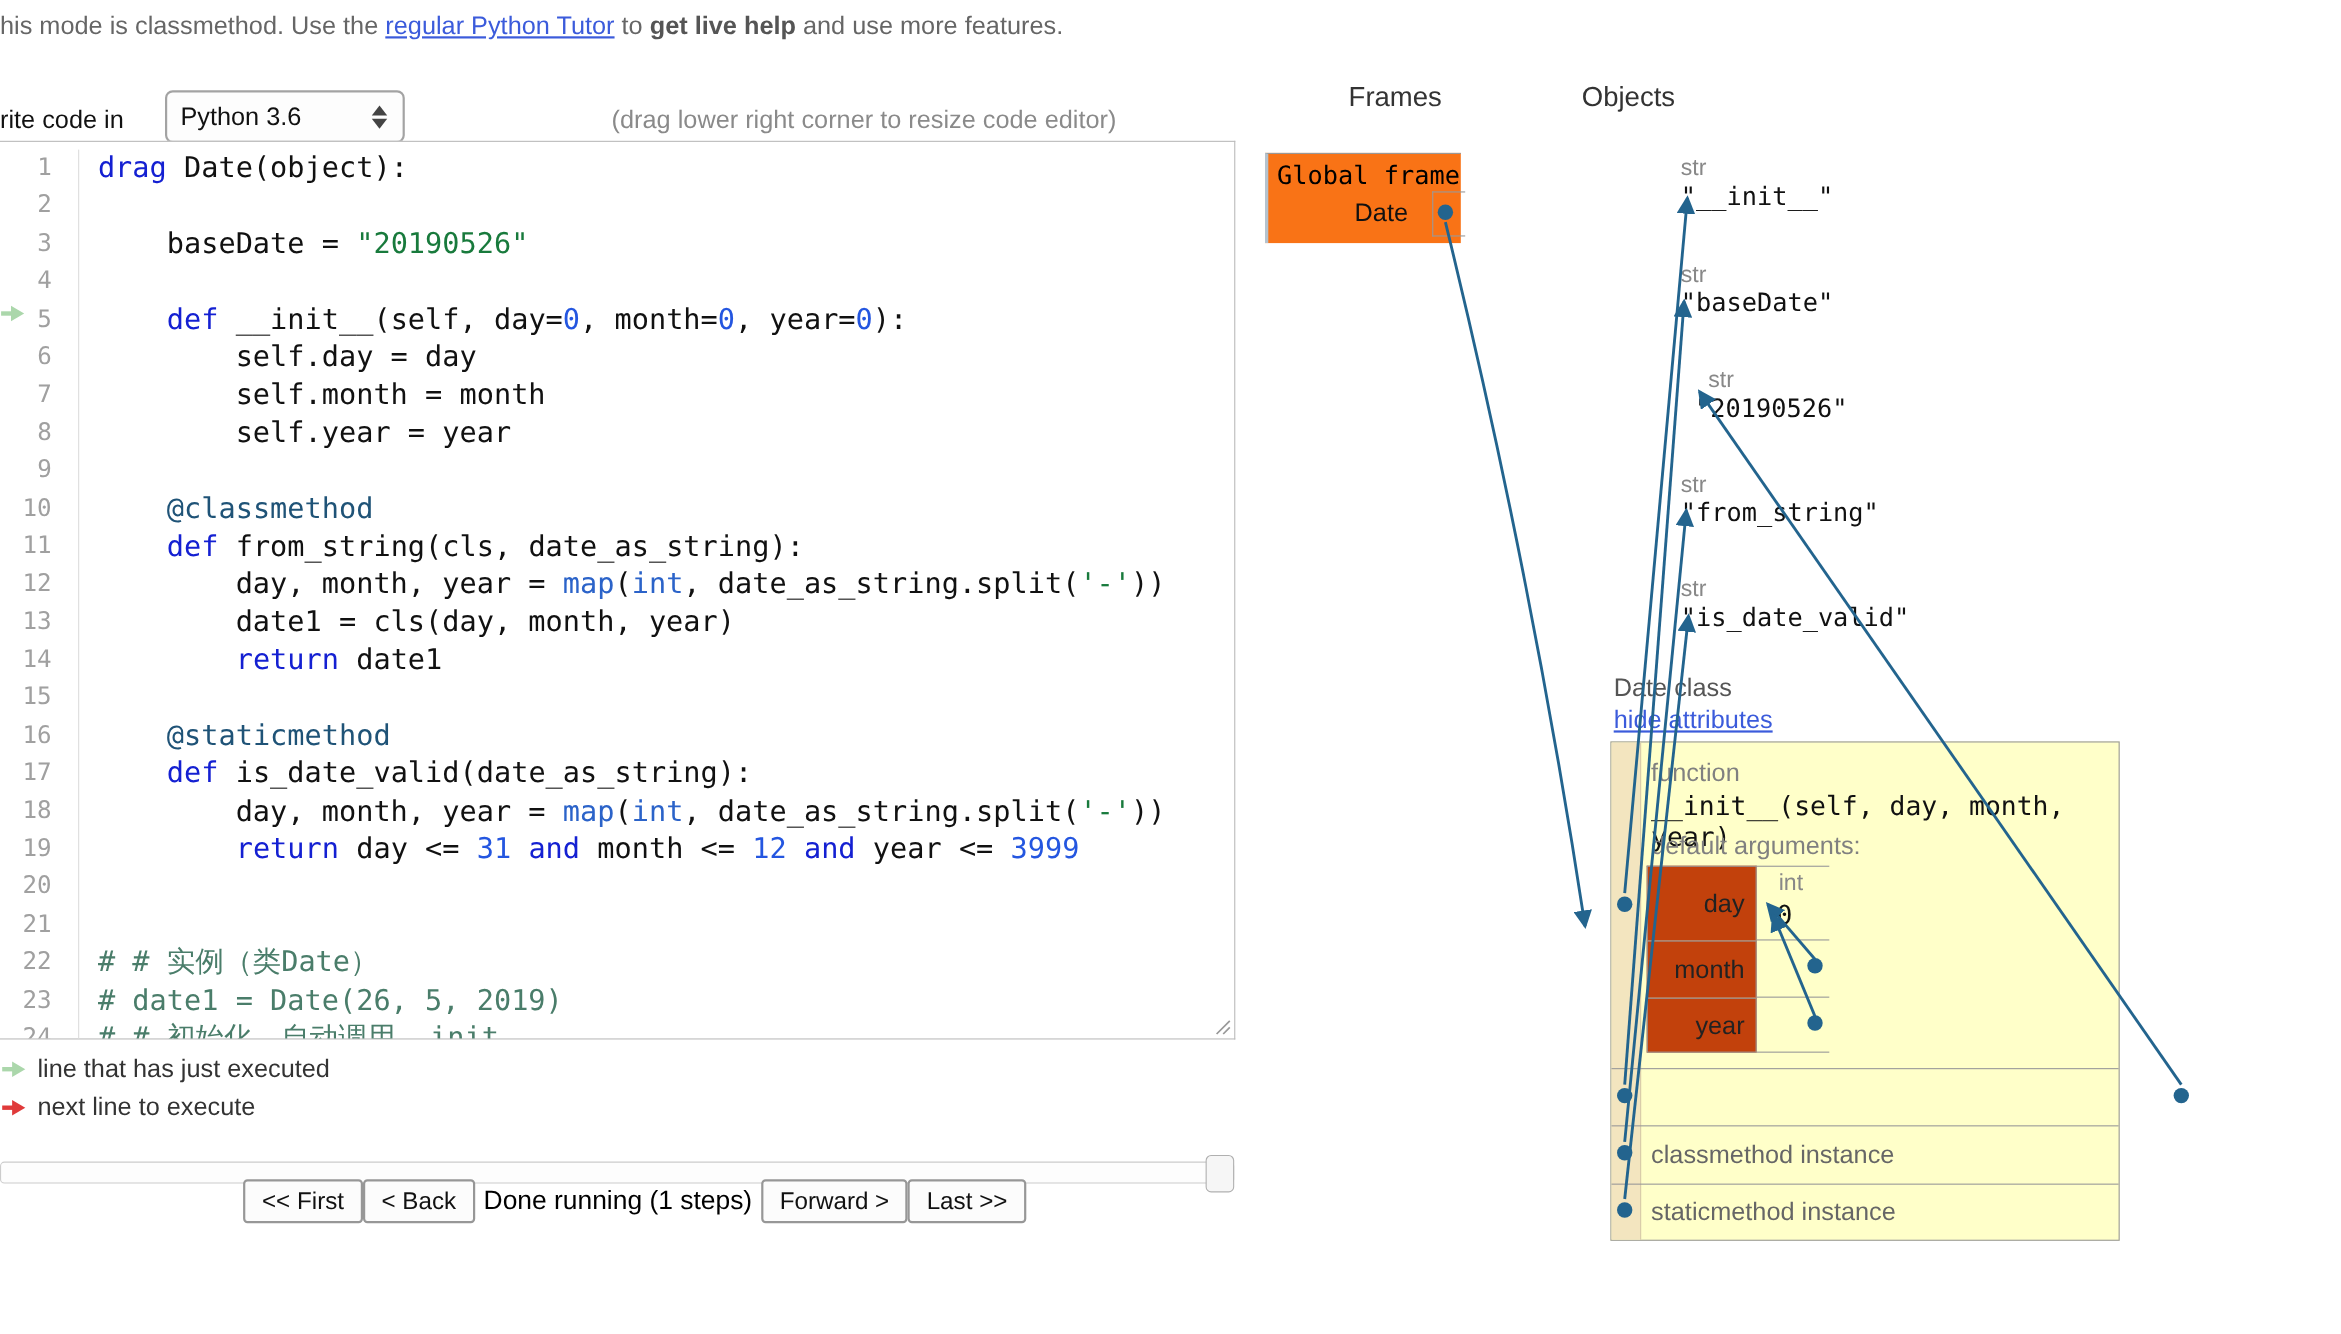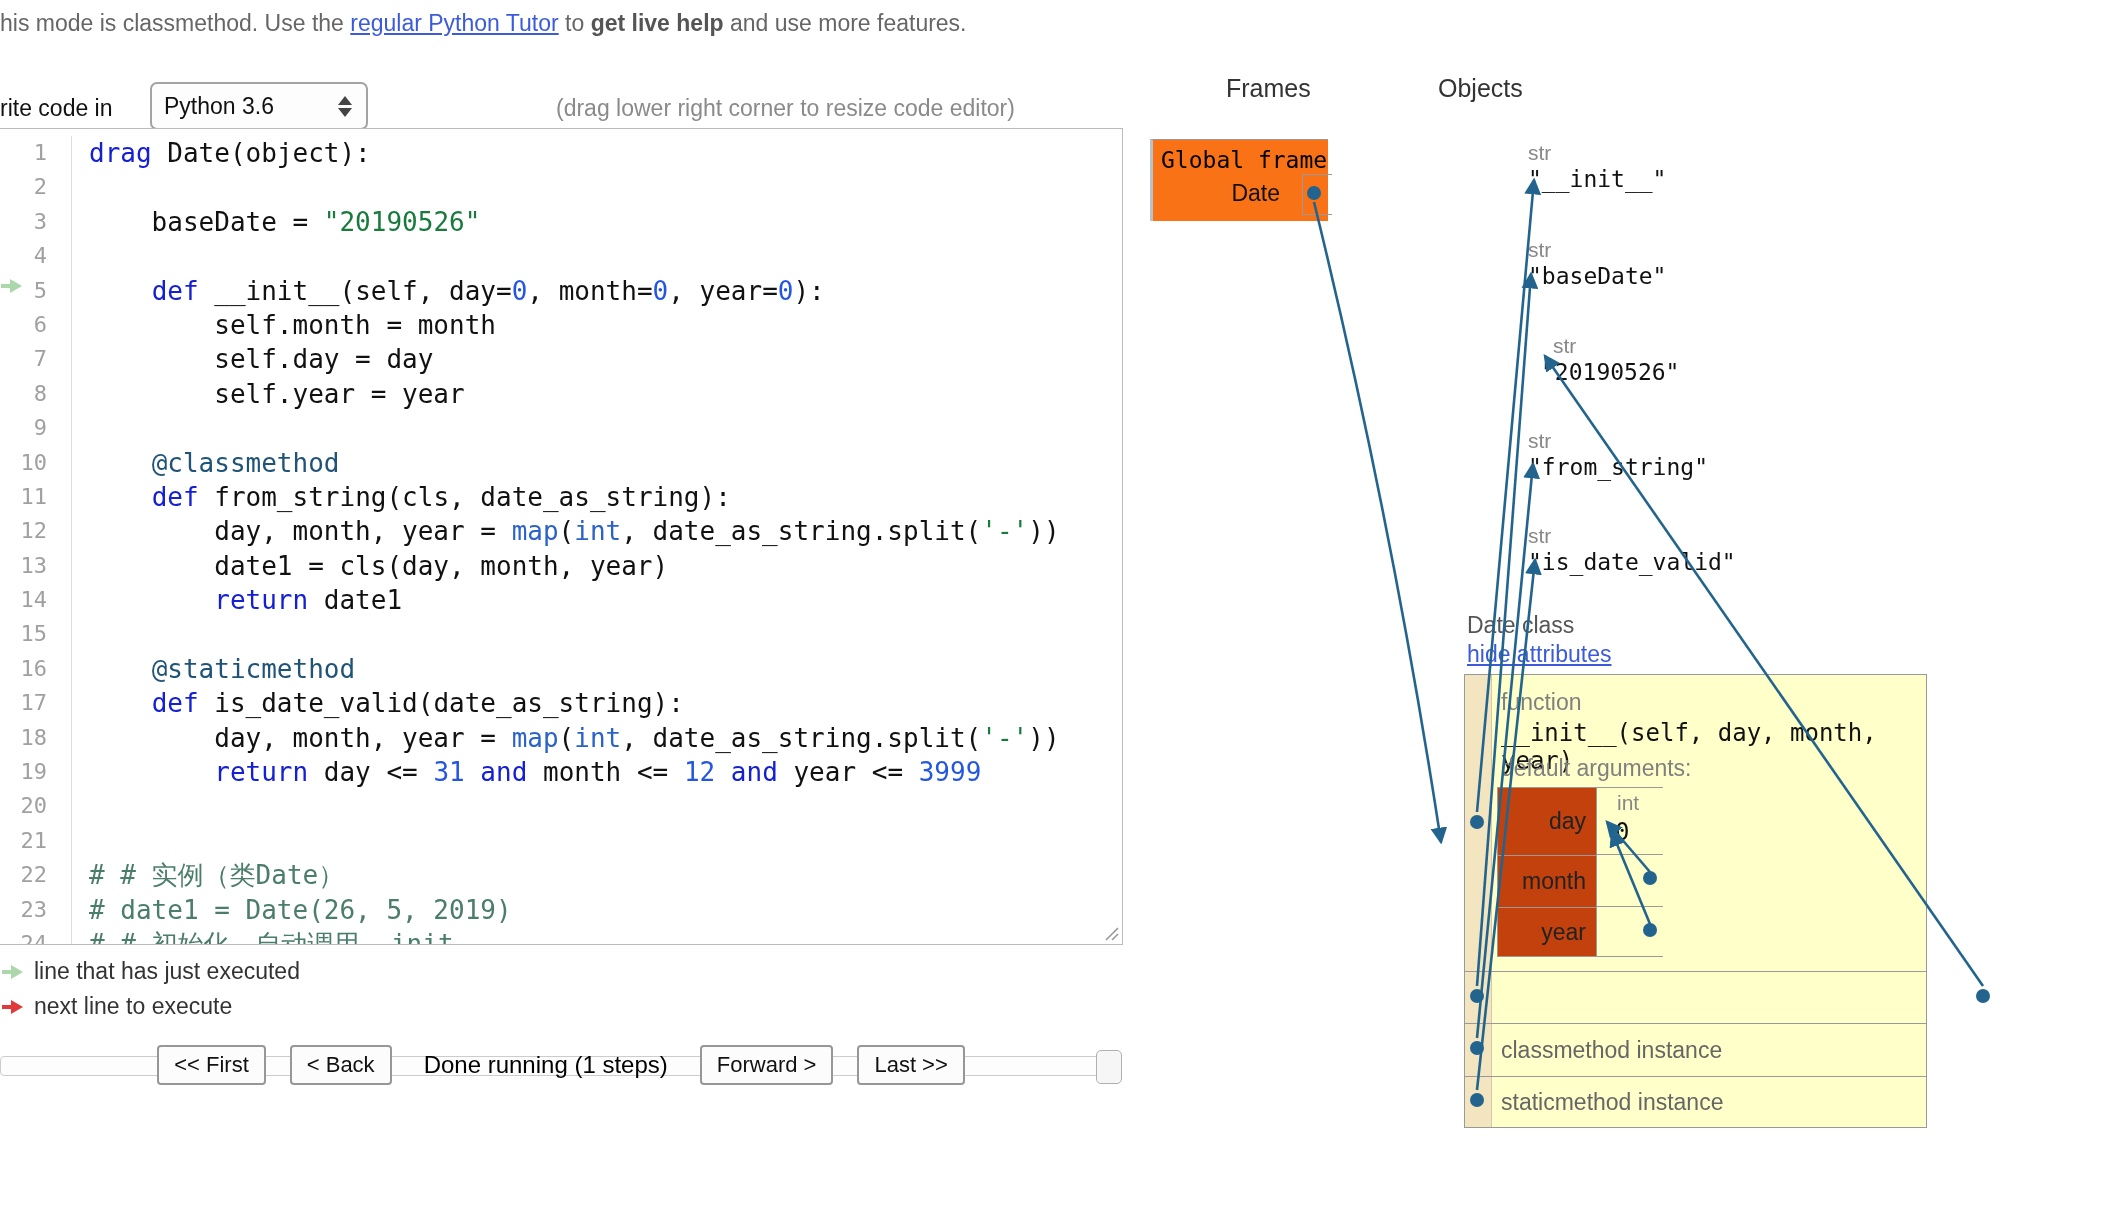--- a/index.html
+++ b/index.html
@@ -50,22 +50,22 @@
   .legend{position:absolute;left:2px;top:954px;font-size:23px;color:#333;}
   .legend .row{display:flex;align-items:center;gap:10px;height:35px;}
 
   
   .slider-track{position:absolute;left:0;top:1056px;width:1122px;height:20px;background:#fdfdfd;
                 border:1px solid #ccc;border-radius:4px;box-sizing:border-box;}
   .slider-handle{position:absolute;left:1096px;top:1050px;width:26px;height:34px;background:#f6f6f6;
                  border:1px solid #b0b0b0;border-radius:5px;box-sizing:border-box;cursor:pointer;}
 
   
-  .controls{position:absolute;left:0;top:1045px;width:1122px;display:flex;justify-content:center;
-            align-items:center;gap:24px;}
+  .controls{position:absolute;left:0;top:1072px;width:1122px;display:flex;justify-content:center;
+            align-items:center;padding-left:16px;}
   .btn{font-family:"Liberation Sans",sans-serif;font-size:22px;color:#111;background:#fcfcfc;
        border:2px solid #979797;border-radius:4px;padding:5px 15px;cursor:pointer;}
   .status{font-size:24px;color:#000;margin:0 8px;}
 
   
   .viz-header{position:absolute;top:74px;font-size:25px;color:#333;}
   #frames-header{left:1226px;} #objects-header{left:1438px;}
 
   .global-frame{position:absolute;left:1150px;top:139px;width:178px;height:82px;background:#f97316;
                 border-top:1px solid #999;border-left:3px solid #b5c3ce;box-sizing:border-box;}
@@ -157,22 +157,22 @@
           <div>22</div>
           <div>23</div>
           <div>24</div>
         </div>
       <div class="codecol">
           <div class="code-line"><span class="seg kw">drag</span><span class="seg pl"> Date(object):</span></div>
           <div class="code-line"></div>
           <div class="code-line"><span class="seg pl">    baseDate = </span><span class="seg str">"20190526"</span></div>
           <div class="code-line"></div>
           <div class="code-line"><span class="seg pl">    </span><span class="seg kw">def</span><span class="seg pl"> __init__(self, day=</span><span class="seg num">0</span><span class="seg pl">, month=</span><span class="seg num">0</span><span class="seg pl">, year=</span><span class="seg num">0</span><span class="seg pl">):</span></div>
+          <div class="code-line"><span class="seg pl">        self.day = day</span></div>
           <div class="code-line"><span class="seg pl">        self.month = month</span></div>
-          <div class="code-line"><span class="seg pl">        self.day = day</span></div>
           <div class="code-line"><span class="seg pl">        self.year = year</span></div>
           <div class="code-line"></div>
           <div class="code-line"><span class="seg pl">    </span><span class="seg meta">@classmethod</span></div>
           <div class="code-line"><span class="seg pl">    </span><span class="seg kw">def</span><span class="seg pl"> from_string(cls, date_as_string):</span></div>
           <div class="code-line"><span class="seg pl">        day, month, year = </span><span class="seg builtin">map</span><span class="seg pl">(</span><span class="seg builtin">int</span><span class="seg pl">, date_as_string.split(</span><span class="seg str">'-'</span><span class="seg pl">))</span></div>
           <div class="code-line"><span class="seg pl">        date1 = cls(day, month, year)</span></div>
           <div class="code-line"><span class="seg pl">        </span><span class="seg kw">return</span><span class="seg pl"> date1</span></div>
           <div class="code-line"></div>
           <div class="code-line"><span class="seg pl">    </span><span class="seg meta">@staticmethod</span></div>
           <div class="code-line"><span class="seg pl">    </span><span class="seg kw">def</span><span class="seg pl"> is_date_valid(date_as_string):</span></div>

